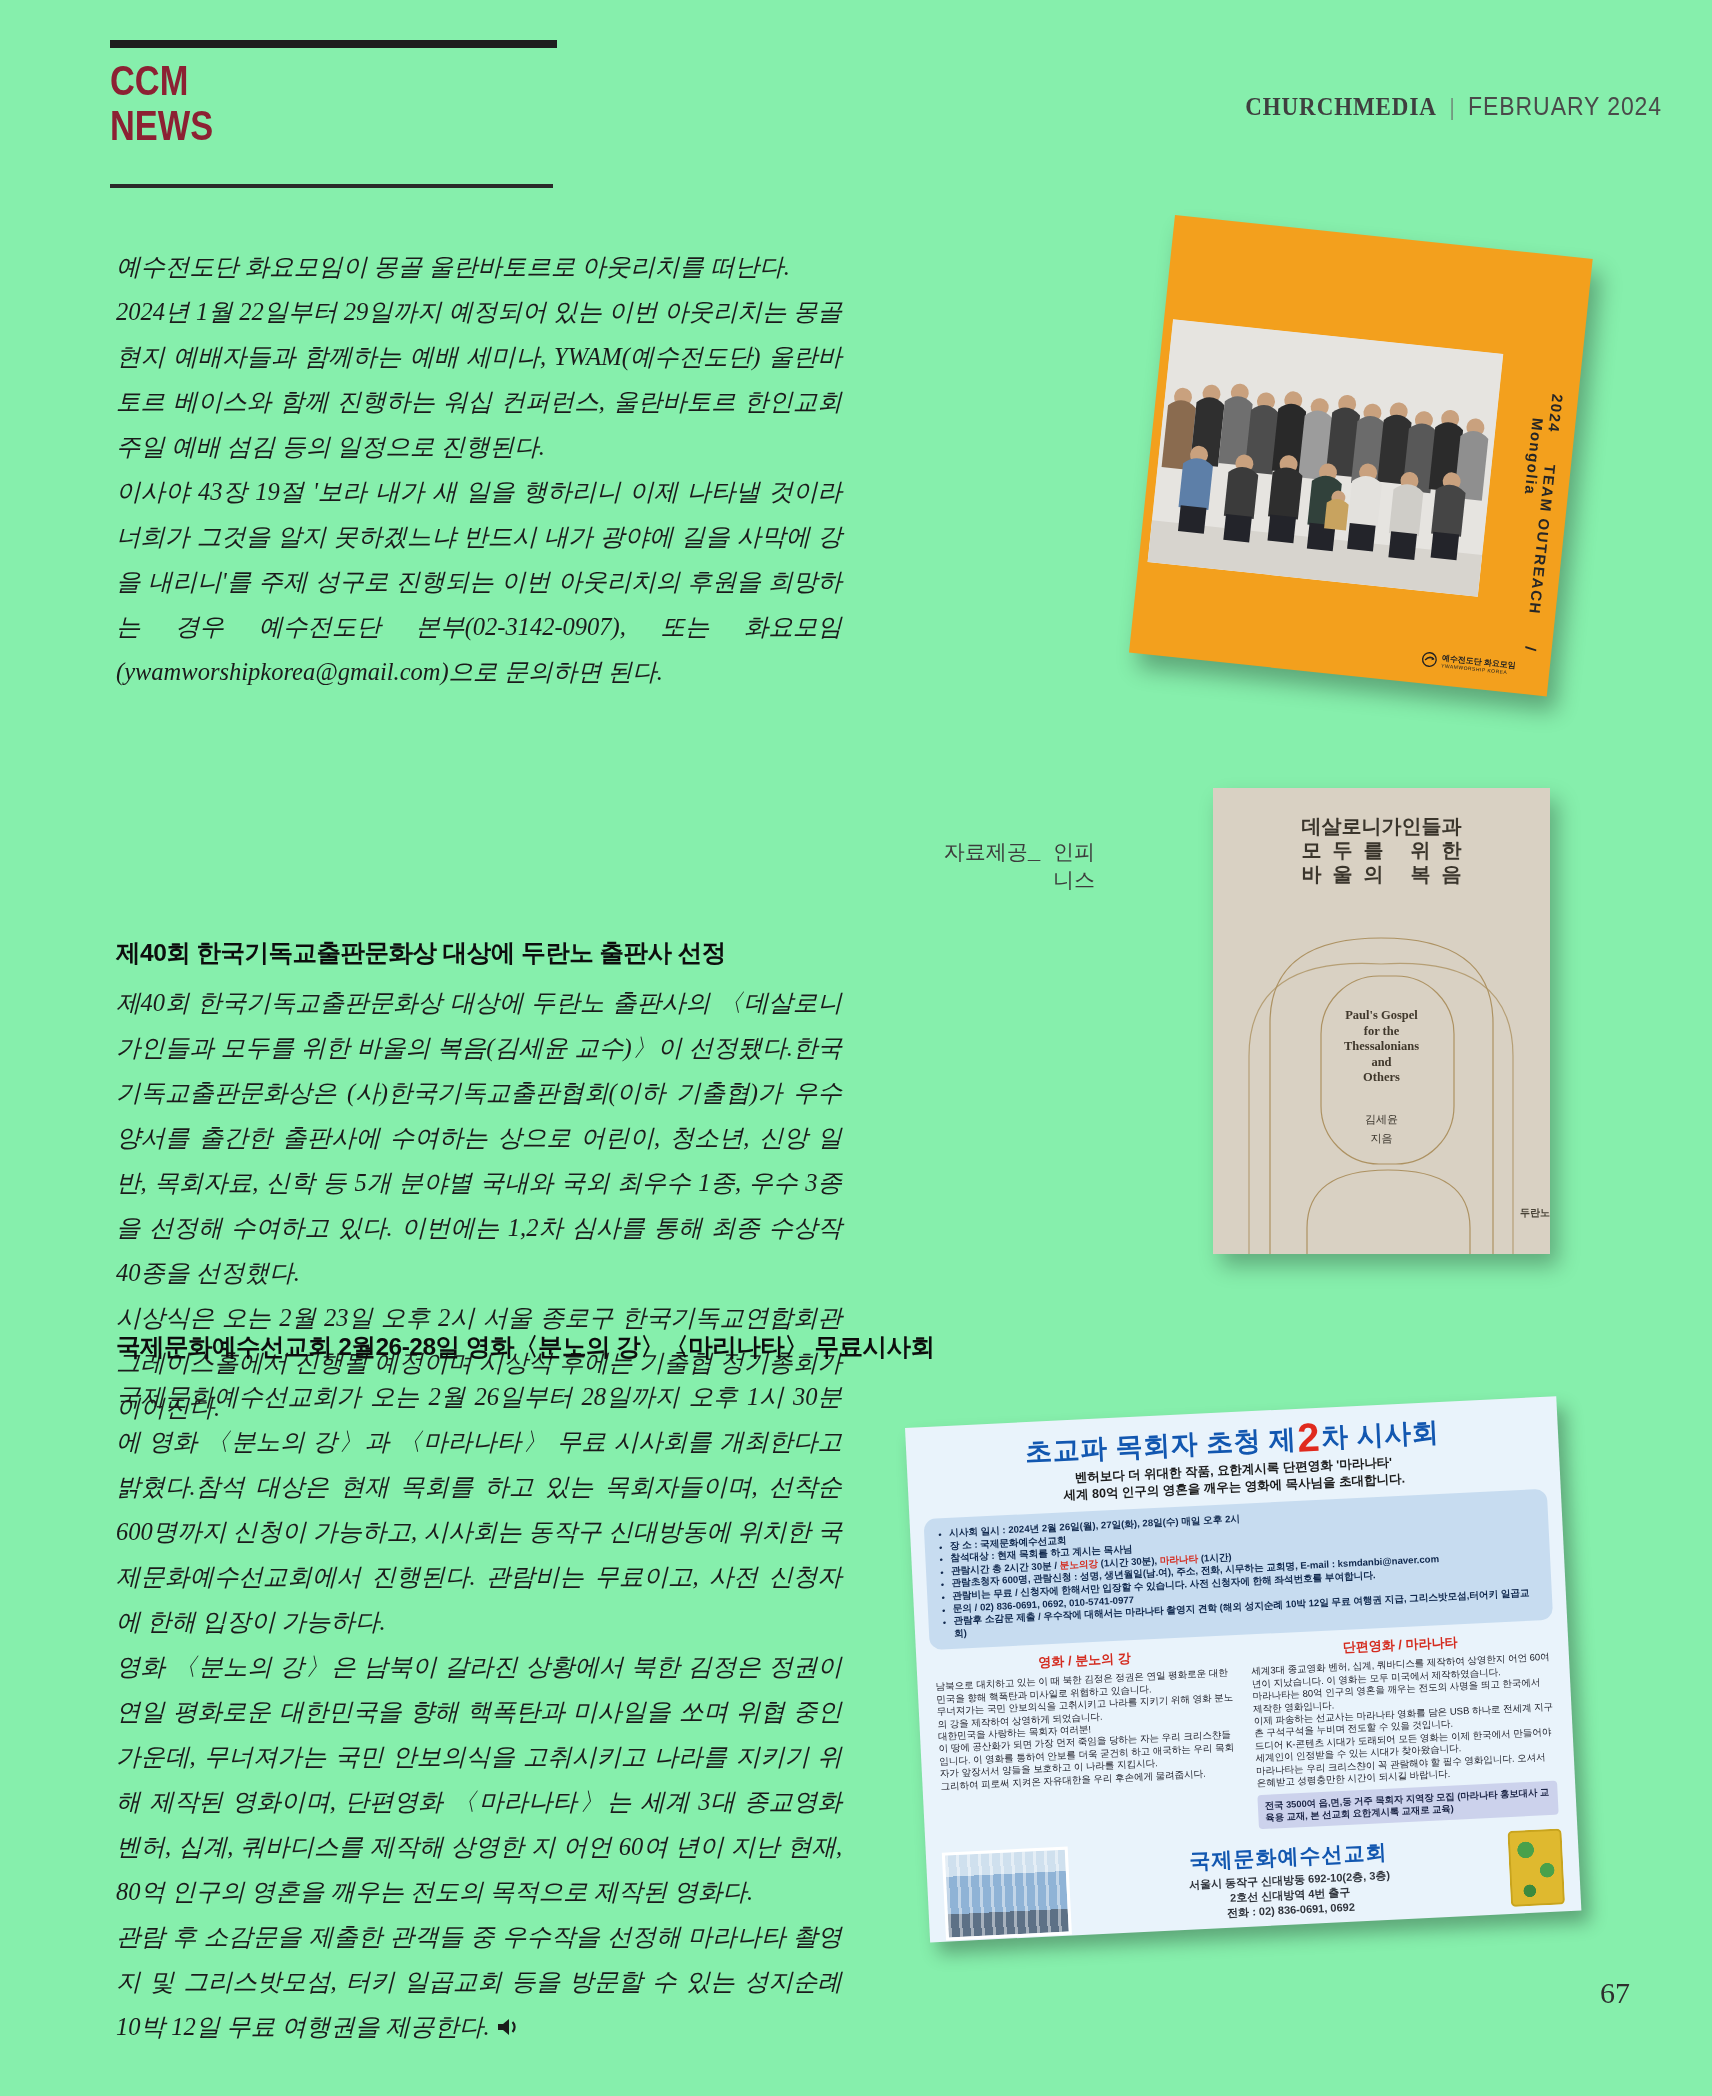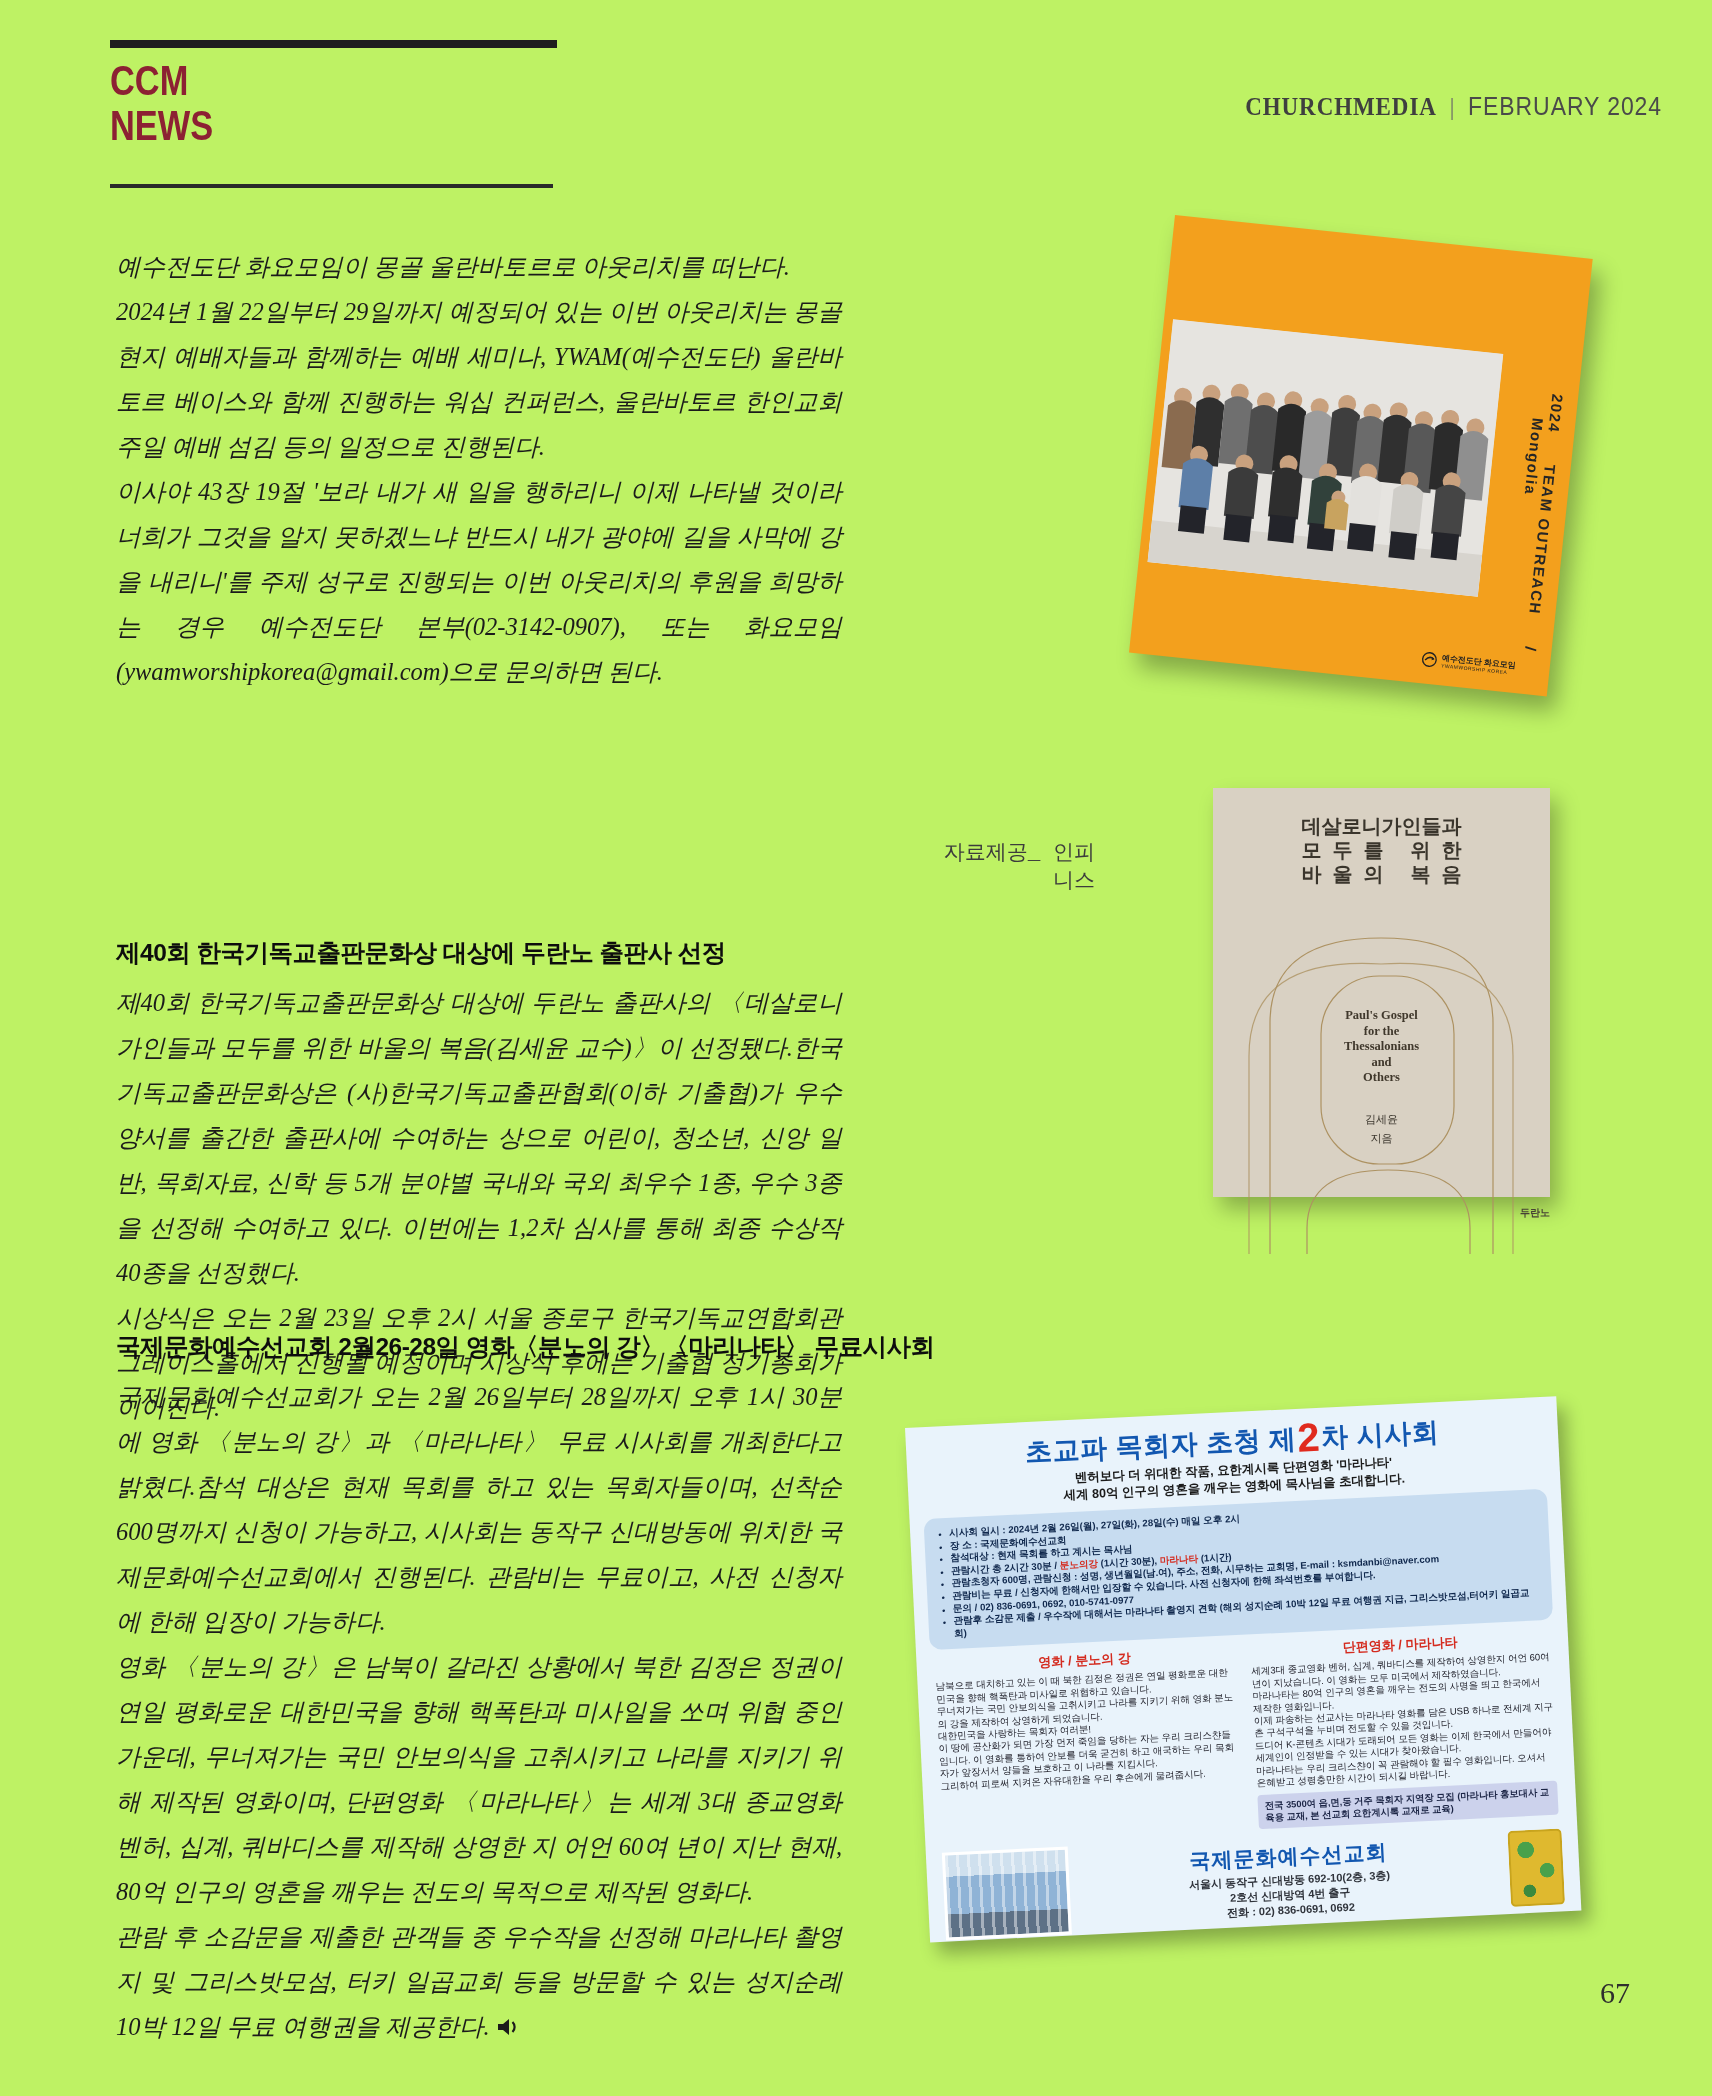--- a/index.html
+++ b/index.html
@@ -1,18 +1,18 @@
 <!DOCTYPE html>
 <html><head>
 <meta charset="utf-8">
 <style>
   html,body{margin:0;padding:0;background:#e9e9e9;}
   .page{
     position:relative;width:1712px;height:2096px;margin:0 auto;
-    background:#bef264;overflow:hidden;
+    background:#86efac;overflow:hidden;
     font-family:"Liberation Serif","DejaVu Serif",serif;color:#1b1b1b;
   }
   
   .ccm-block{position:absolute;left:110px;top:40px;width:447px;}
   .bar-top{height:8px;background:#1e1e1e;}
   .bar-bottom{position:absolute;left:110px;top:184px;width:443px;height:4px;background:#2a2a2a;}
   .ccm-label{
     margin-top:10px;font-family:"Liberation Sans","DejaVu Sans",sans-serif;
     font-weight:800;font-size:43px;line-height:45px;color:#8c2133;
     transform:scaleX(.8);transform-origin:0 0;letter-spacing:0;
@@ -56,21 +56,21 @@
   }
   .cover-vert span + span{margin-inline-start:26px;}
   .cover-logo{
     position:absolute;right:34px;bottom:16px;display:flex;align-items:center;gap:4px;
   }
   .cover-logo .txt{font-family:"Liberation Sans","DejaVu Sans",sans-serif;color:#222;}
   .cover-logo .l1{font-size:8px;font-weight:800;line-height:9px;}
   .cover-logo .l2{font-size:5px;line-height:6px;letter-spacing:.5px;}
   
   .book{
-    position:absolute;left:1213px;top:788px;width:337px;height:409px;
+    position:absolute;left:1213px;top:788px;width:337px;height:466px;
     background:#d9d1c3;box-shadow:8px 12px 20px rgba(0,0,0,.28);
   }
   .book .arches{position:absolute;left:0;top:0;}
   .book-title{
     position:relative;margin-top:26px;text-align:center;color:#3a352c;
     font-size:20px;line-height:24px;font-weight:600;
   }
   .book-title .wide{letter-spacing:11px;margin-left:11px;display:block;}
   .book-eng{
     position:absolute;top:220px;width:100%;text-align:center;white-space:pre-line;

